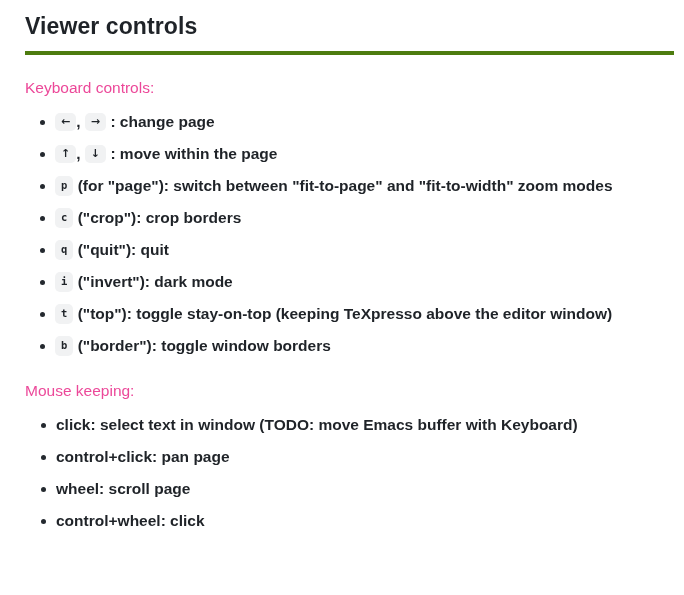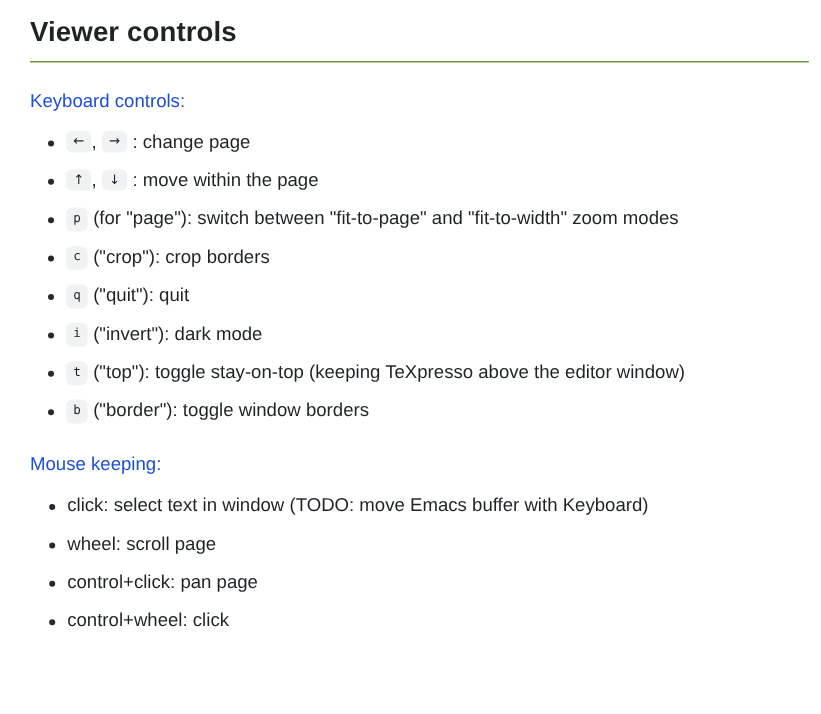--- a/index.html
+++ b/index.html
@@ -21,41 +21,42 @@
     width: 684px;
   }
   h1.page-title {
     font-size: 23px;
     font-weight: 600;
     line-height: 1.25;
     margin: 12px 0 0 0;
     padding: 0 0 10px 0;
     color: #1f2328;
     letter-spacing: 0.1px;
-    border-bottom: 1px solid #4d7c0f;
+    border-bottom: 4px solid #4d7c0f;
   }
   p.section-label {
     font-size: 15.5px;
     line-height: 1.5;
     margin: 21px 0 0 0;
-    color: #1d4ed8;
+    color: #ec4899;
   }
   ul.control-list {
     list-style: none;
     margin: 11px 0 0 0;
     padding: 0;
   }
   ul.control-list > li {
     position: relative;
     font-size: 15.5px;
     line-height: 1.55;
     margin: 0 0 8px 0;
     padding-left: 30px;
     color: #1f2328;
     white-space: nowrap;
+    font-weight: bold;
   }
   ul.control-list > li:last-child {
     margin-bottom: 0;
   }
   ul.control-list > li::before {
     content: "";
     position: absolute;
     left: 15px;
     top: 10px;
     width: 5px;
@@ -107,18 +108,18 @@
       <li><kbd class="key">q</kbd> <span class="seg">("quit"): quit</span></li>
       <li><kbd class="key">i</kbd> <span class="seg">("invert"): dark mode</span></li>
       <li><kbd class="key">t</kbd> <span class="seg">("top"): toggle stay-on-top (keeping TeXpresso above the editor window)</span></li>
       <li><kbd class="key">b</kbd> <span class="seg">("border"): toggle window borders</span></li>
     </ul>
 
   <p class="section-label">Mouse keeping:</p>
 
   <ul class="control-list mouse-list">
       <li><span class="seg">click: select text in window (TODO: move Emacs buffer with Keyboard)</span></li>
+      <li><span class="seg">control+click: pan page</span></li>
       <li><span class="seg">wheel: scroll page</span></li>
-      <li><span class="seg">control+click: pan page</span></li>
       <li><span class="seg">control+wheel: click</span></li>
     </ul>
 
 </div>
 
 </body></html>

